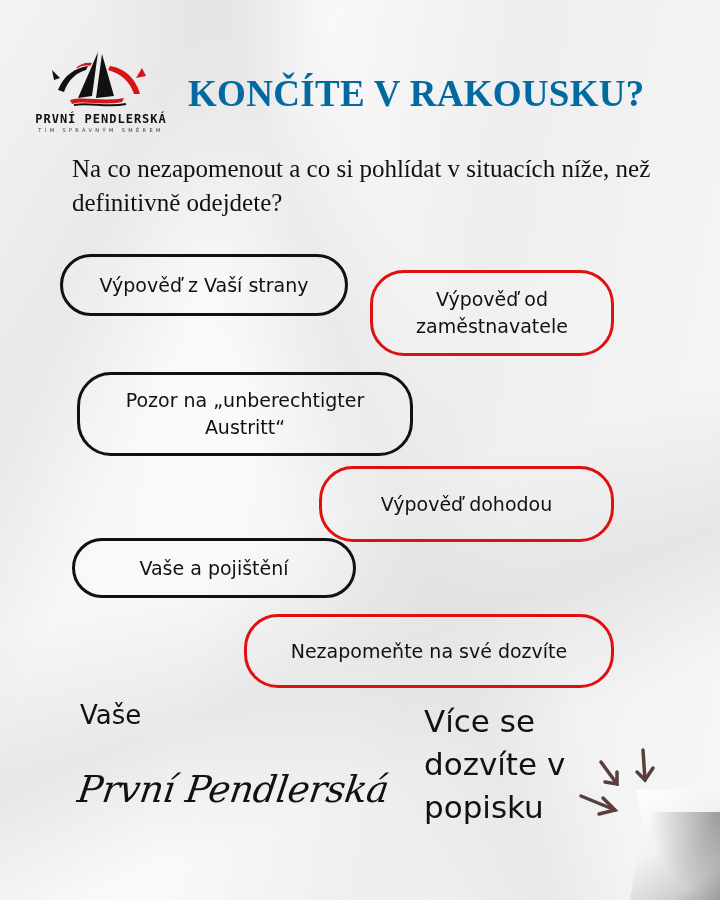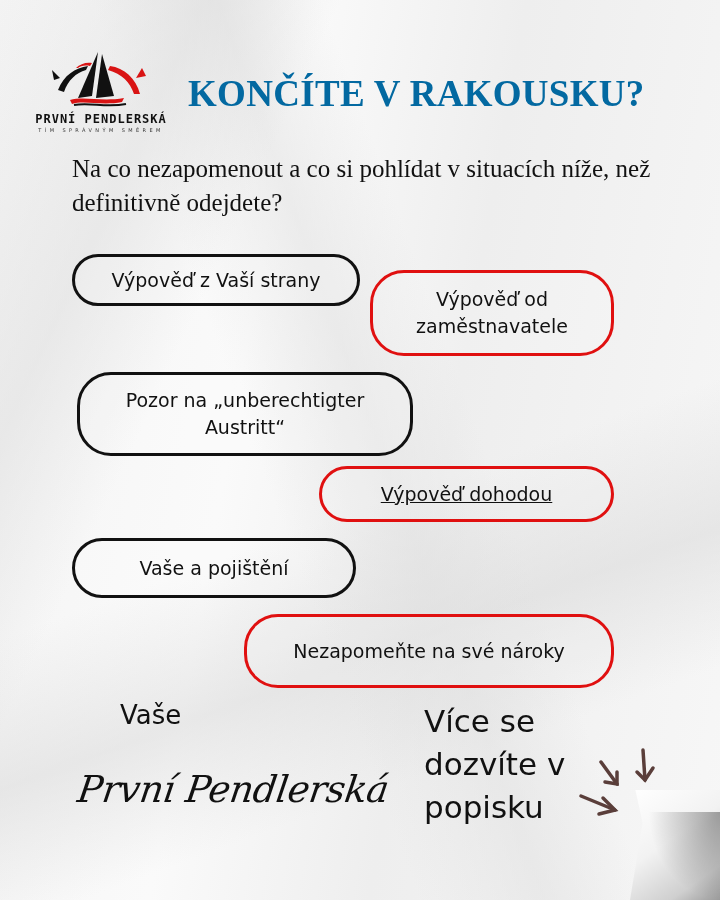--- a/index.html
+++ b/index.html
@@ -32,21 +32,21 @@
     position: absolute; left: 72px; top: 152px; width: 600px;
     font-family: Liberation Serif, serif; font-size: 25px; line-height: 34px; color: #111;
   }
   .pill {
     position: absolute; display: flex; align-items: center; justify-content: center; text-align: center;
     border-radius: 34px; border: 3px solid #111;
     font-family: "DejaVu Sans", sans-serif; font-size: 19px; line-height: 27px; color: #111;
     background: rgba(255,255,255,0.15);
   }
   .pill.red { border-color: #e01010; }
-  .vase { position: absolute; left: 80px; top: 700px; font-size: 26px; color: #111; margin-left: 40px; }
+  .vase { position: absolute; left: 80px; top: 700px; font-size: 26px; color: #111; }
   .signature {
     position: absolute; left: 78px; top: 768px;
     font-family: "DejaVu Serif", serif; font-style: italic; font-size: 37px; color: #111; letter-spacing: -0.5px;
     transform: skewX(-8deg);
   }
   .more {
     position: absolute; left: 424px; top: 700px; width: 200px;
     font-size: 31px; line-height: 43px; color: #111;
   }
   .arrows { position: absolute; left: 575px; top: 748px; }
@@ -78,26 +78,26 @@
     <path d="M24 55 C40 52, 56 58, 76 54" stroke="#111" stroke-width="2" fill="none"></path>
   </svg>
   <div class="logo-name">PRVNÍ PENDLERSKÁ</div>
   <div class="logo-tag">TÍM SPRÁVNÝM SMĚREM</div>
 </div>
 
 <h1 class="headline">KONČÍTE V RAKOUSKU?</h1>
 
 <p class="subtitle">Na co nezapomenout a co si pohlídat v situacích níže, než definitivně odejdete?</p>
 
-<div class="pill" style="left:72px; top:254px; width:288px; height:52px;">Výpověď z Vaší strany</div>
+<div class="pill" style="left:60px; top:254px; width:288px; height:62px;">Výpověď z Vaší strany</div>
 <div class="pill red" style="left:370px; top:270px; width:244px; height:86px; padding:0 40px;">Výpověď od zaměstnavatele</div>
 <div class="pill" style="left:77px; top:372px; width:336px; height:84px; padding:0 20px;">Pozor na „unberechtigter Austritt“</div>
-<div class="pill red" style="left:319px; top:466px; width:295px; height:56px;text-decoration:underline;">Výpověď dohodou</div>
+<div class="pill red" style="left:319px; top:466px; width:295px; height:76px;">Výpověď dohodou</div>
 <div class="pill" style="left:72px; top:538px; width:284px; height:60px;">Vaše a pojištění</div>
-<div class="pill red" style="left:244px; top:614px; width:370px; height:74px;">Nezapomeňte na své nároky</div>
+<div class="pill red" style="left:244px; top:614px; width:370px; height:74px;">Nezapomeňte na své dozvíte</div>
 
 <div class="vase">Vaše</div>
 <div class="signature">První Pendlerská</div>
 
 <div class="more">Více se dozvíte v popisku</div>
 
 <svg class="arrows" width="90" height="75" viewBox="0 0 90 75">
   <g stroke="#5a3e3a" stroke-width="3.5" stroke-linecap="round" fill="none">
     <path d="M26 14 L42 36"></path>
     <path d="M30 34 L42 36 L42 24"></path>

